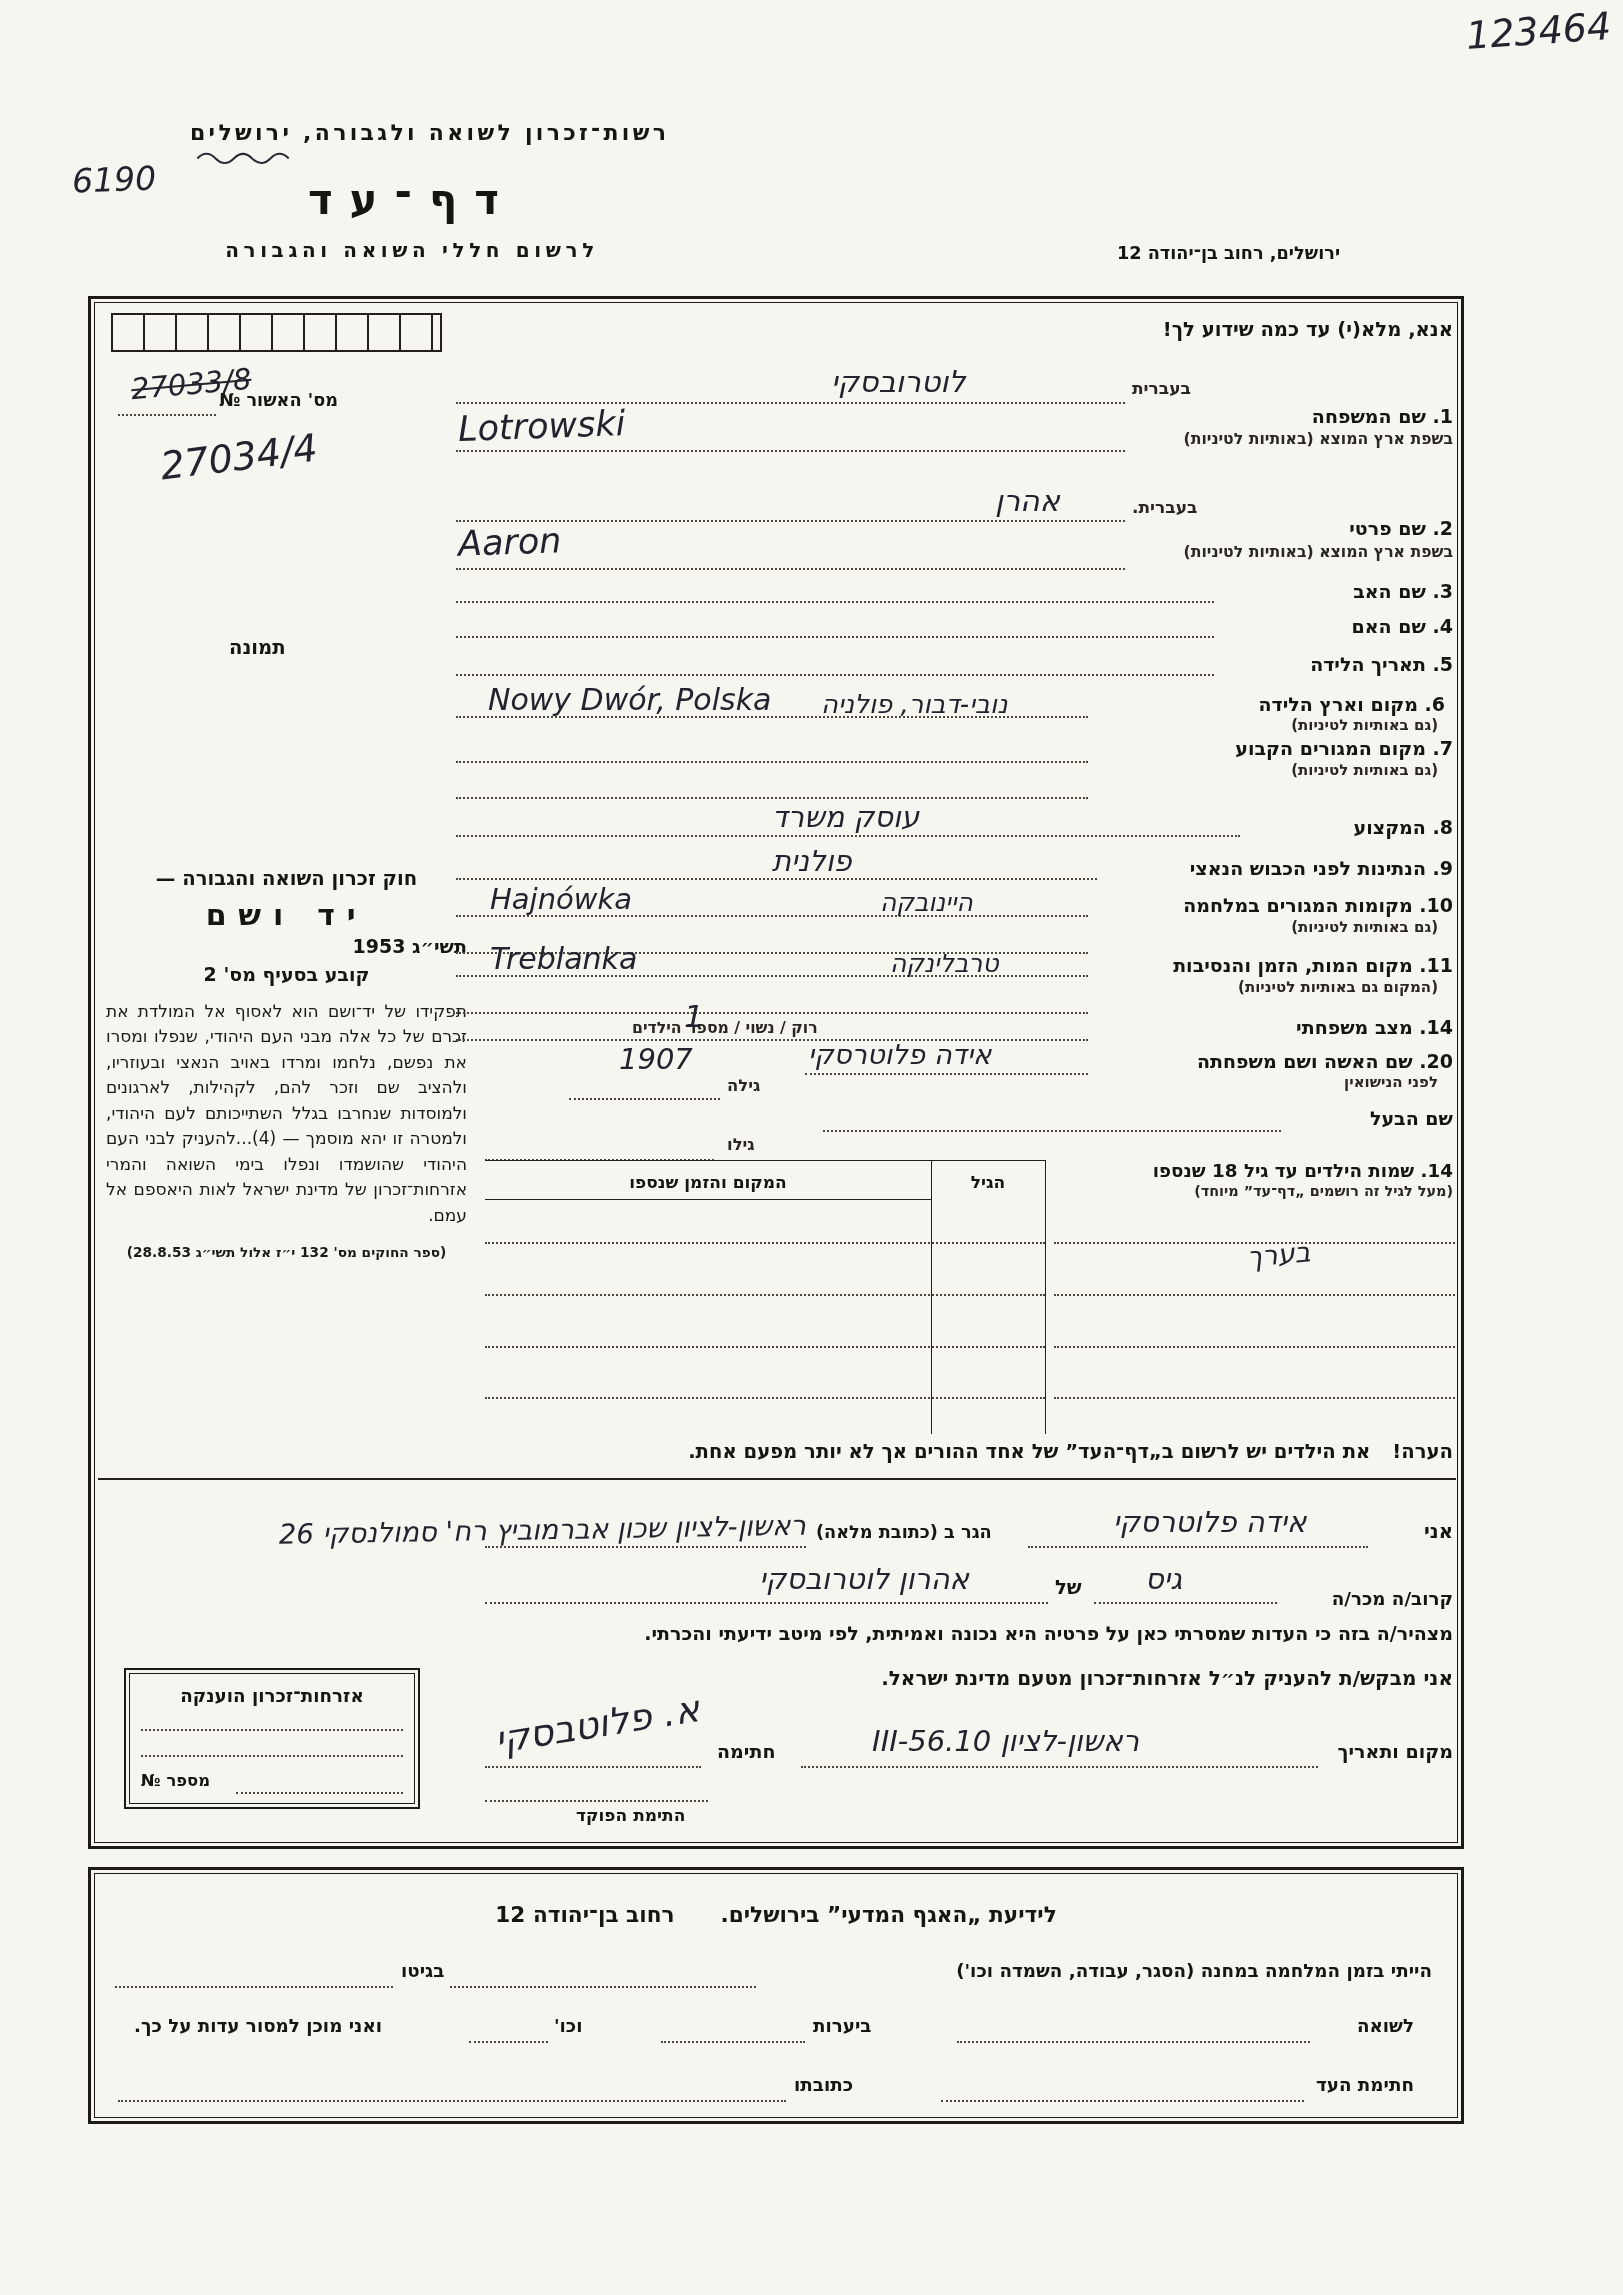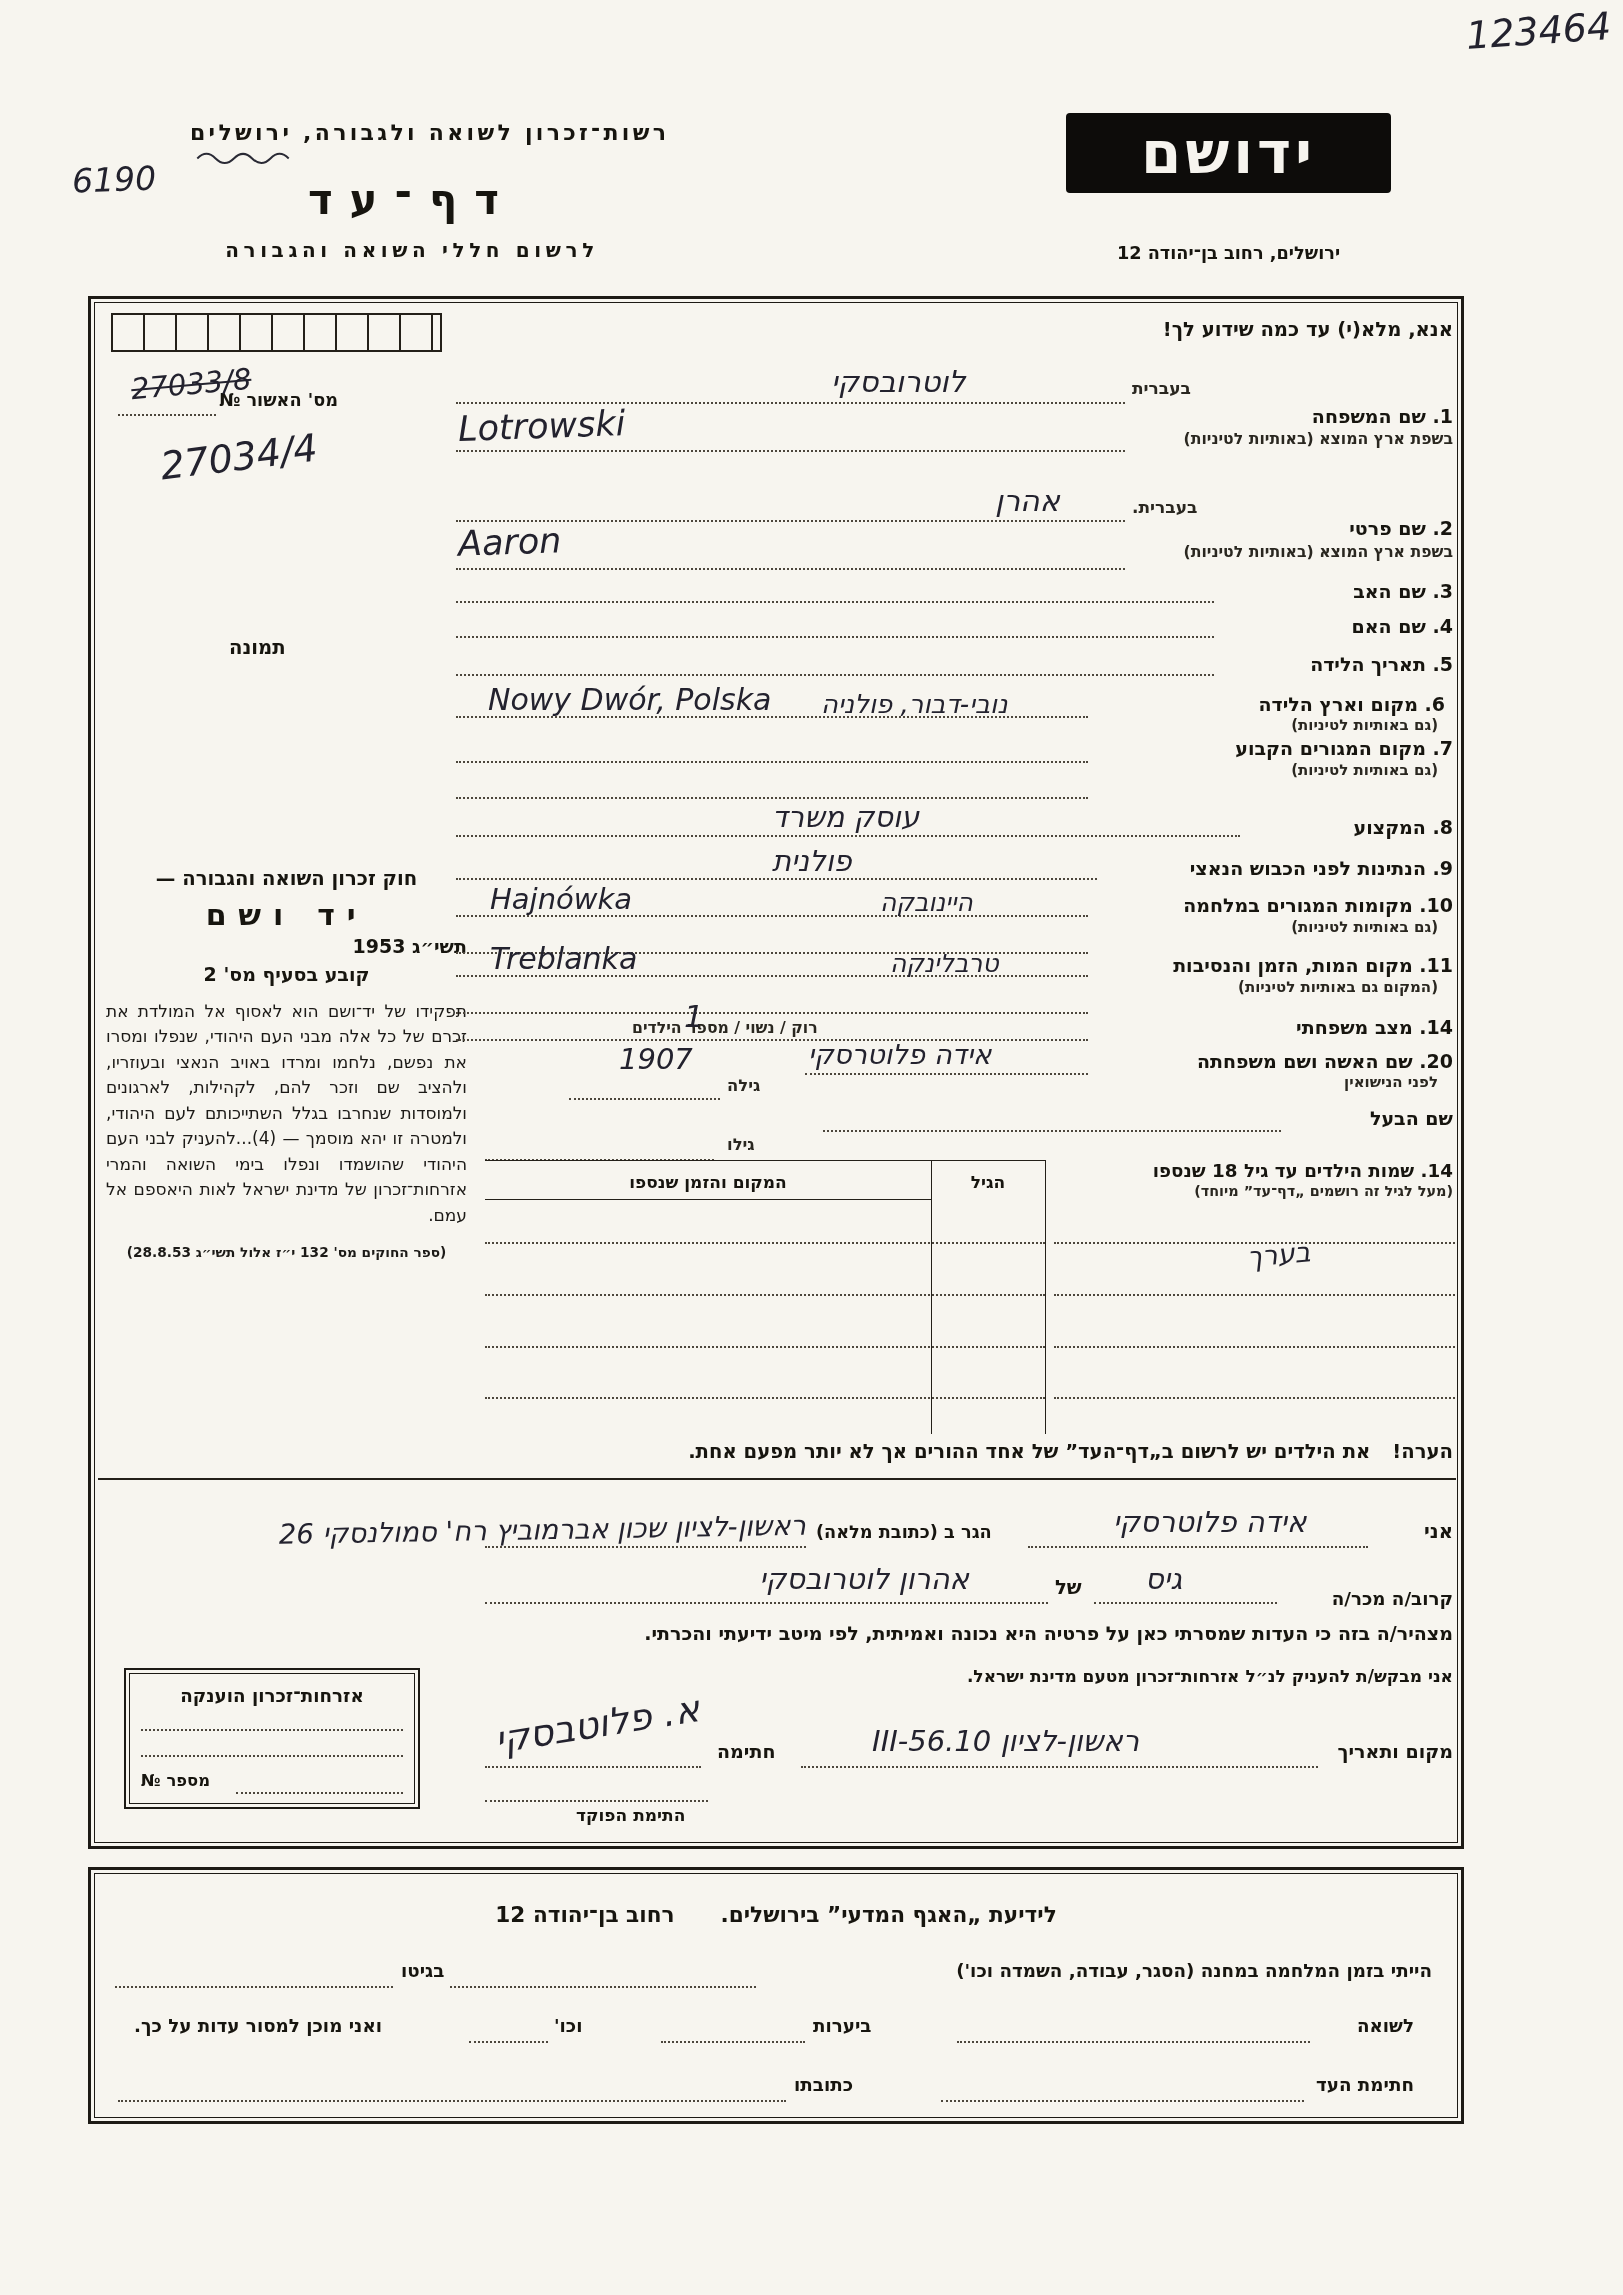--- a/index.html
+++ b/index.html
@@ -45,23 +45,20 @@
   <svg class="abs" style="left:196px; top:148px;" width="111" height="17" viewBox="0 0 170 26">
     <path d="M2 16 q14 -14 28 0 q14 14 28 0 q14 -14 28 0 q14 14 28 0 q14 -14 28 0" stroke="#2a2a35" stroke-width="3" fill="none"></path>
   </svg>
 
   <div class="abs hw" style="left:72px; top:160px; font-size:33px; transform:rotate(-2deg);">6190</div>
 
   <div class="abs rtl lbl" style="left:196px; top:175px; width:432px; text-align:center; font-size:42px; letter-spacing:17px;">דף־עד</div>
 
   <div class="abs rtl lbl" style="left:196px; top:238px; width:432px; text-align:center; font-size:20px; letter-spacing:4.6px;">לרשום חללי השואה והגבורה</div>
 
-  <div class="abs logo-box" style="left:1066px; top:113px; width:325px; height:80px;">
-    <span class="rtl" style="color:#f6f4ee; font-weight:bold; font-size:58px; letter-spacing:3.9px; line-height:1;">ידושם</span>
-  </div>
   <div class="abs rtl lbl" style="left:1066px; top:243px; width:325px; text-align:center; font-size:17.7px;">ירושלים, רחוב בן־יהודה 12</div>
 
   <div class="abs dbox" style="left:88px; top:296px; width:1376px; height:1553px;"></div>
 
   <div class="abs rtl lbl" style="right:170px; top:318px; font-size:19.6px;">אנא, מלא(י) עד כמה שידוע לך!</div>
 
   <div class="abs comb" style="left:111px; top:313px; width:331px; height:39px;"></div>
 
   <div class="abs dots" style="left:118px; top:414px; width:98px;"></div>
   <div class="abs rtl lbl" style="left:219px; top:390px; font-size:17.7px;">מס' האשור №</div>
@@ -186,21 +183,21 @@
   <div class="abs hw rtl" style="left:79px; top:1515px; width:727px; font-size:27.5px; transform:rotate(-1deg);">ראשון-לציון שכון אברמוביץ רח' סמולנסקי 26</div>
 
   <div class="abs rtl lbl" style="right:170px; top:1576px; font-size:18.3px;margin-top:12px;">קרוב/ה מכר/ה</div>
   <div class="abs dots" style="left:1094px; top:1602px; width:183px;"></div>
   <div class="abs hw" style="left:1145px; top:1562px; font-size:29px;">גיס</div>
   <div class="abs rtl lbl" style="left:1055px; top:1576px; font-size:19.6px;">של</div>
   <div class="abs dots" style="left:485px; top:1602px; width:563px;"></div>
   <div class="abs hw rtl" style="left:589px; top:1562px; width:380px; font-size:29px;">אהרון לוטרובסקי</div>
 
   <div class="abs rtl lbl" style="right:170px; top:1622px; font-size:19px;">מצהיר/ה בזה כי העדות שמסרתי כאן על פרטיה היא נכונה ואמיתית, לפי מיטב ידיעתי והכרתי.</div>
-  <div class="abs rtl lbl" style="right:170px; top:1666px; font-size:17px;">אני מבקש/ת להעניק לנ״ל אזרחות־זכרון מטעם מדינת ישראל.</div>
+  <div class="abs rtl lbl" style="right:170px; top:1666px; font-size:20px;">אני מבקש/ת להעניק לנ״ל אזרחות־זכרון מטעם מדינת ישראל.</div>
 
   <div class="abs rtl lbl" style="right:170px; top:1740px; font-size:19px;">מקום ותאריך</div>
   <div class="abs dots" style="left:801px; top:1766px; width:517px;"></div>
   <div class="abs hw rtl" style="left:838px; top:1724px; width:301px; font-size:29px;">ראשון-לציון 10.III-56</div>
   <div class="abs rtl lbl" style="left:717px; top:1740px; font-size:19px;">חתימה</div>
   <div class="abs dots" style="left:485px; top:1766px; width:216px;"></div>
   <div class="abs hw" style="left:494px; top:1703px; font-size:37px; transform:rotate(-9deg);">א. פלוטבסקי</div>
   <div class="abs dots" style="left:485px; top:1800px; width:223px;"></div>
   <div class="abs rtl lbl" style="left:576px; top:1805px; font-size:17px;">התימת הפוקד</div>
 

